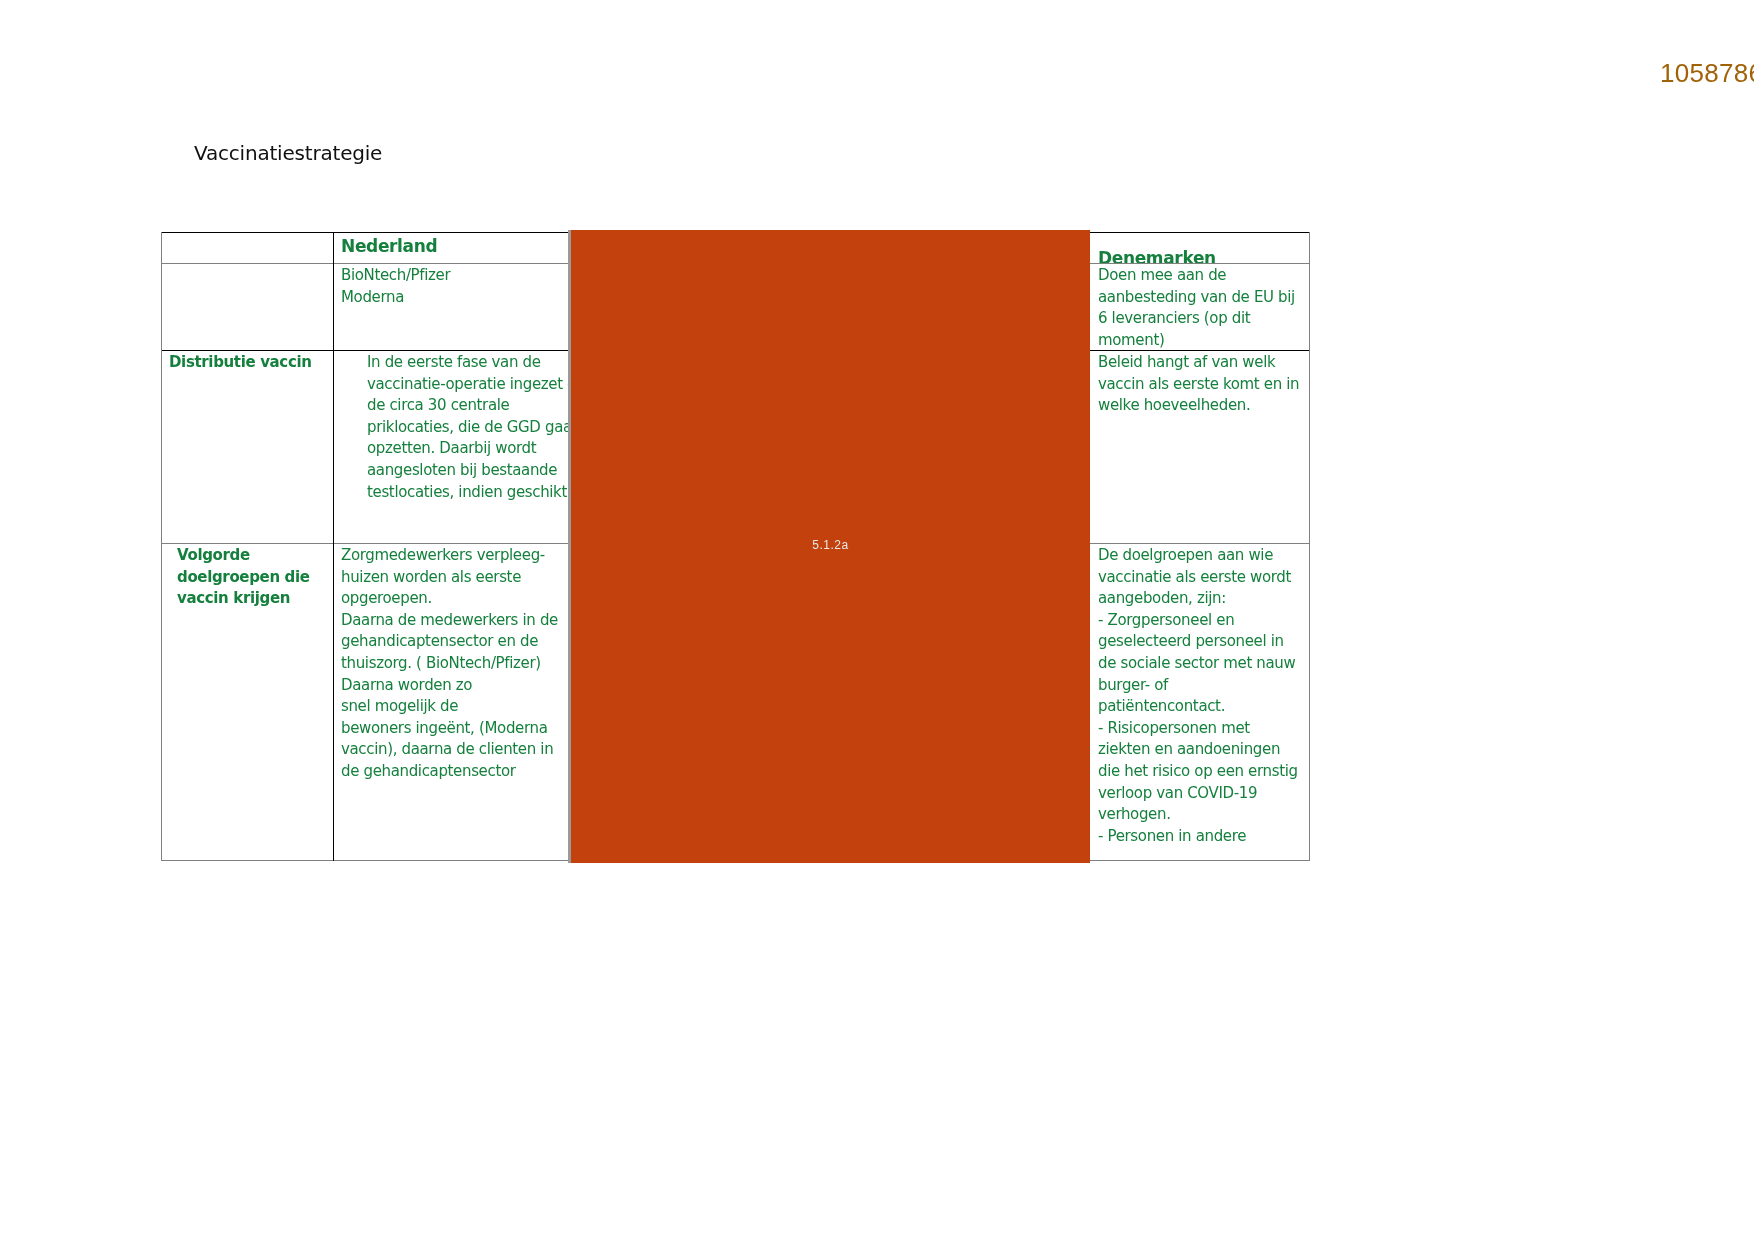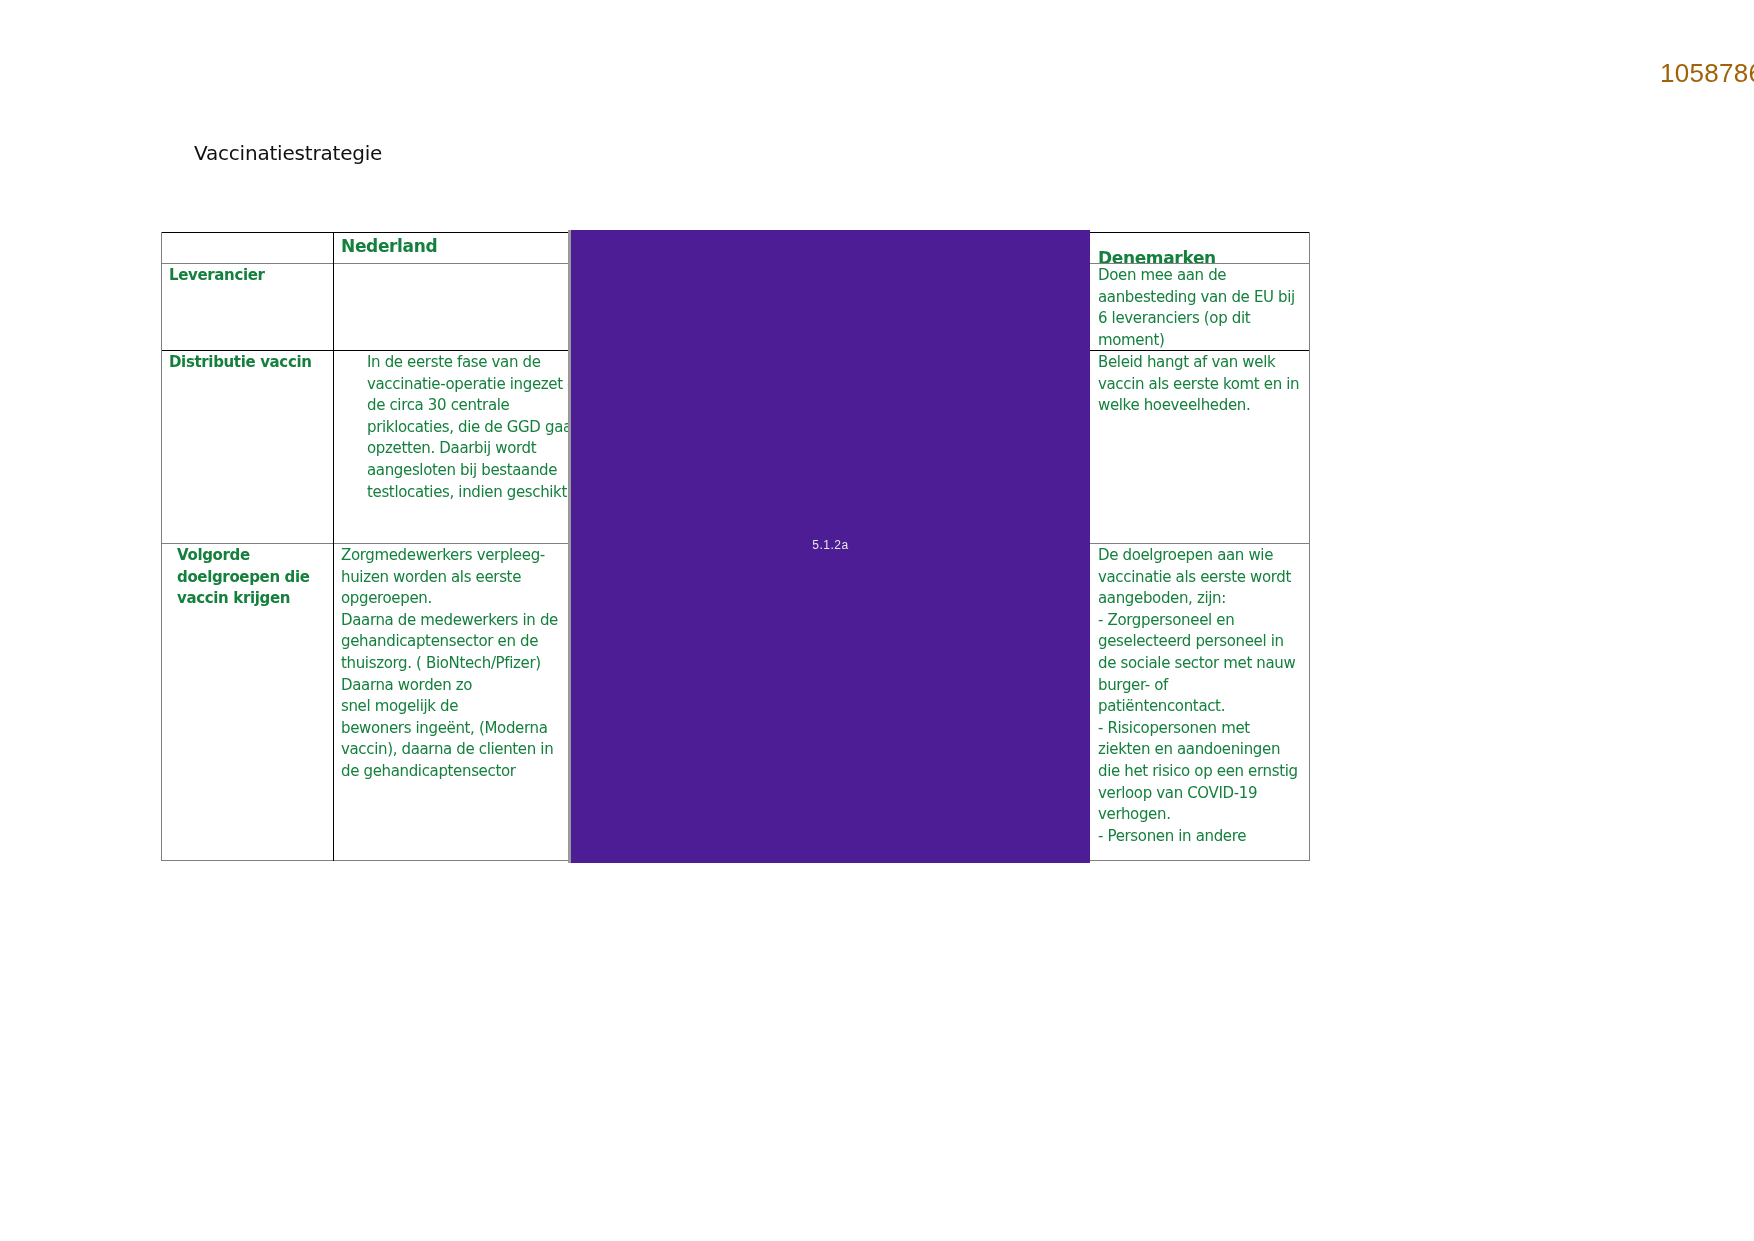--- a/index.html
+++ b/index.html
@@ -66,21 +66,21 @@
       position: absolute;
       background: #000;
     }
     .line.gray { background: #808080; }
     .redaction {
       position: absolute;
       left: 571px;
       top: 230px;
       width: 519px;
       height: 633px;
-      background: #4c1d95;
+      background: #c2410c;
       box-shadow: -3px 0 0 #9a9a9a;
     }
     .redaction-label {
       position: absolute;
       left: 0;
       right: 0;
       top: 308px;
       text-align: center;
       font-family: "Liberation Sans", sans-serif;
       font-size: 12px;
@@ -94,21 +94,22 @@
 <div class="doc-id">1058786</div>
 
 <h1 class="page-title">Vaccinatiestrategie</h1>
 
 <div class="table">
 
   <div class="cell header" style="left:0; top:0; width:172px; height:31px;"></div>
   <div class="cell header" style="left:172px; top:0; width:236px; height:31px;">Nederland</div>
   <div class="cell header" style="left:929px; top:0; width:220px; height:31px;margin-top:12px;">Denemarken</div>
 
-  <div class="cell rowlabel" style="left:0; top:31px; width:172px; height:87px;">Leverancier</div>
+  <div class="cell" style="left:172px; top:31px; width:236px; height:87px;">BioNtech/Pfizer
+Moderna</div>
   <div class="cell" style="left:929px; top:31px; width:220px; height:87px;">Doen mee aan de
 aanbesteding van de EU bij
 6 leveranciers (op dit
 moment)</div>
 
   <div class="cell rowlabel" style="left:0; top:118px; width:172px; height:193px;">Distributie vaccin</div>
   <div class="cell" style="left:172px; top:118px; width:236px; height:193px;margin-left:26px;">In de eerste fase van de
 vaccinatie-operatie ingezet op
 de circa 30 centrale
 priklocaties, die de GGD gaat

